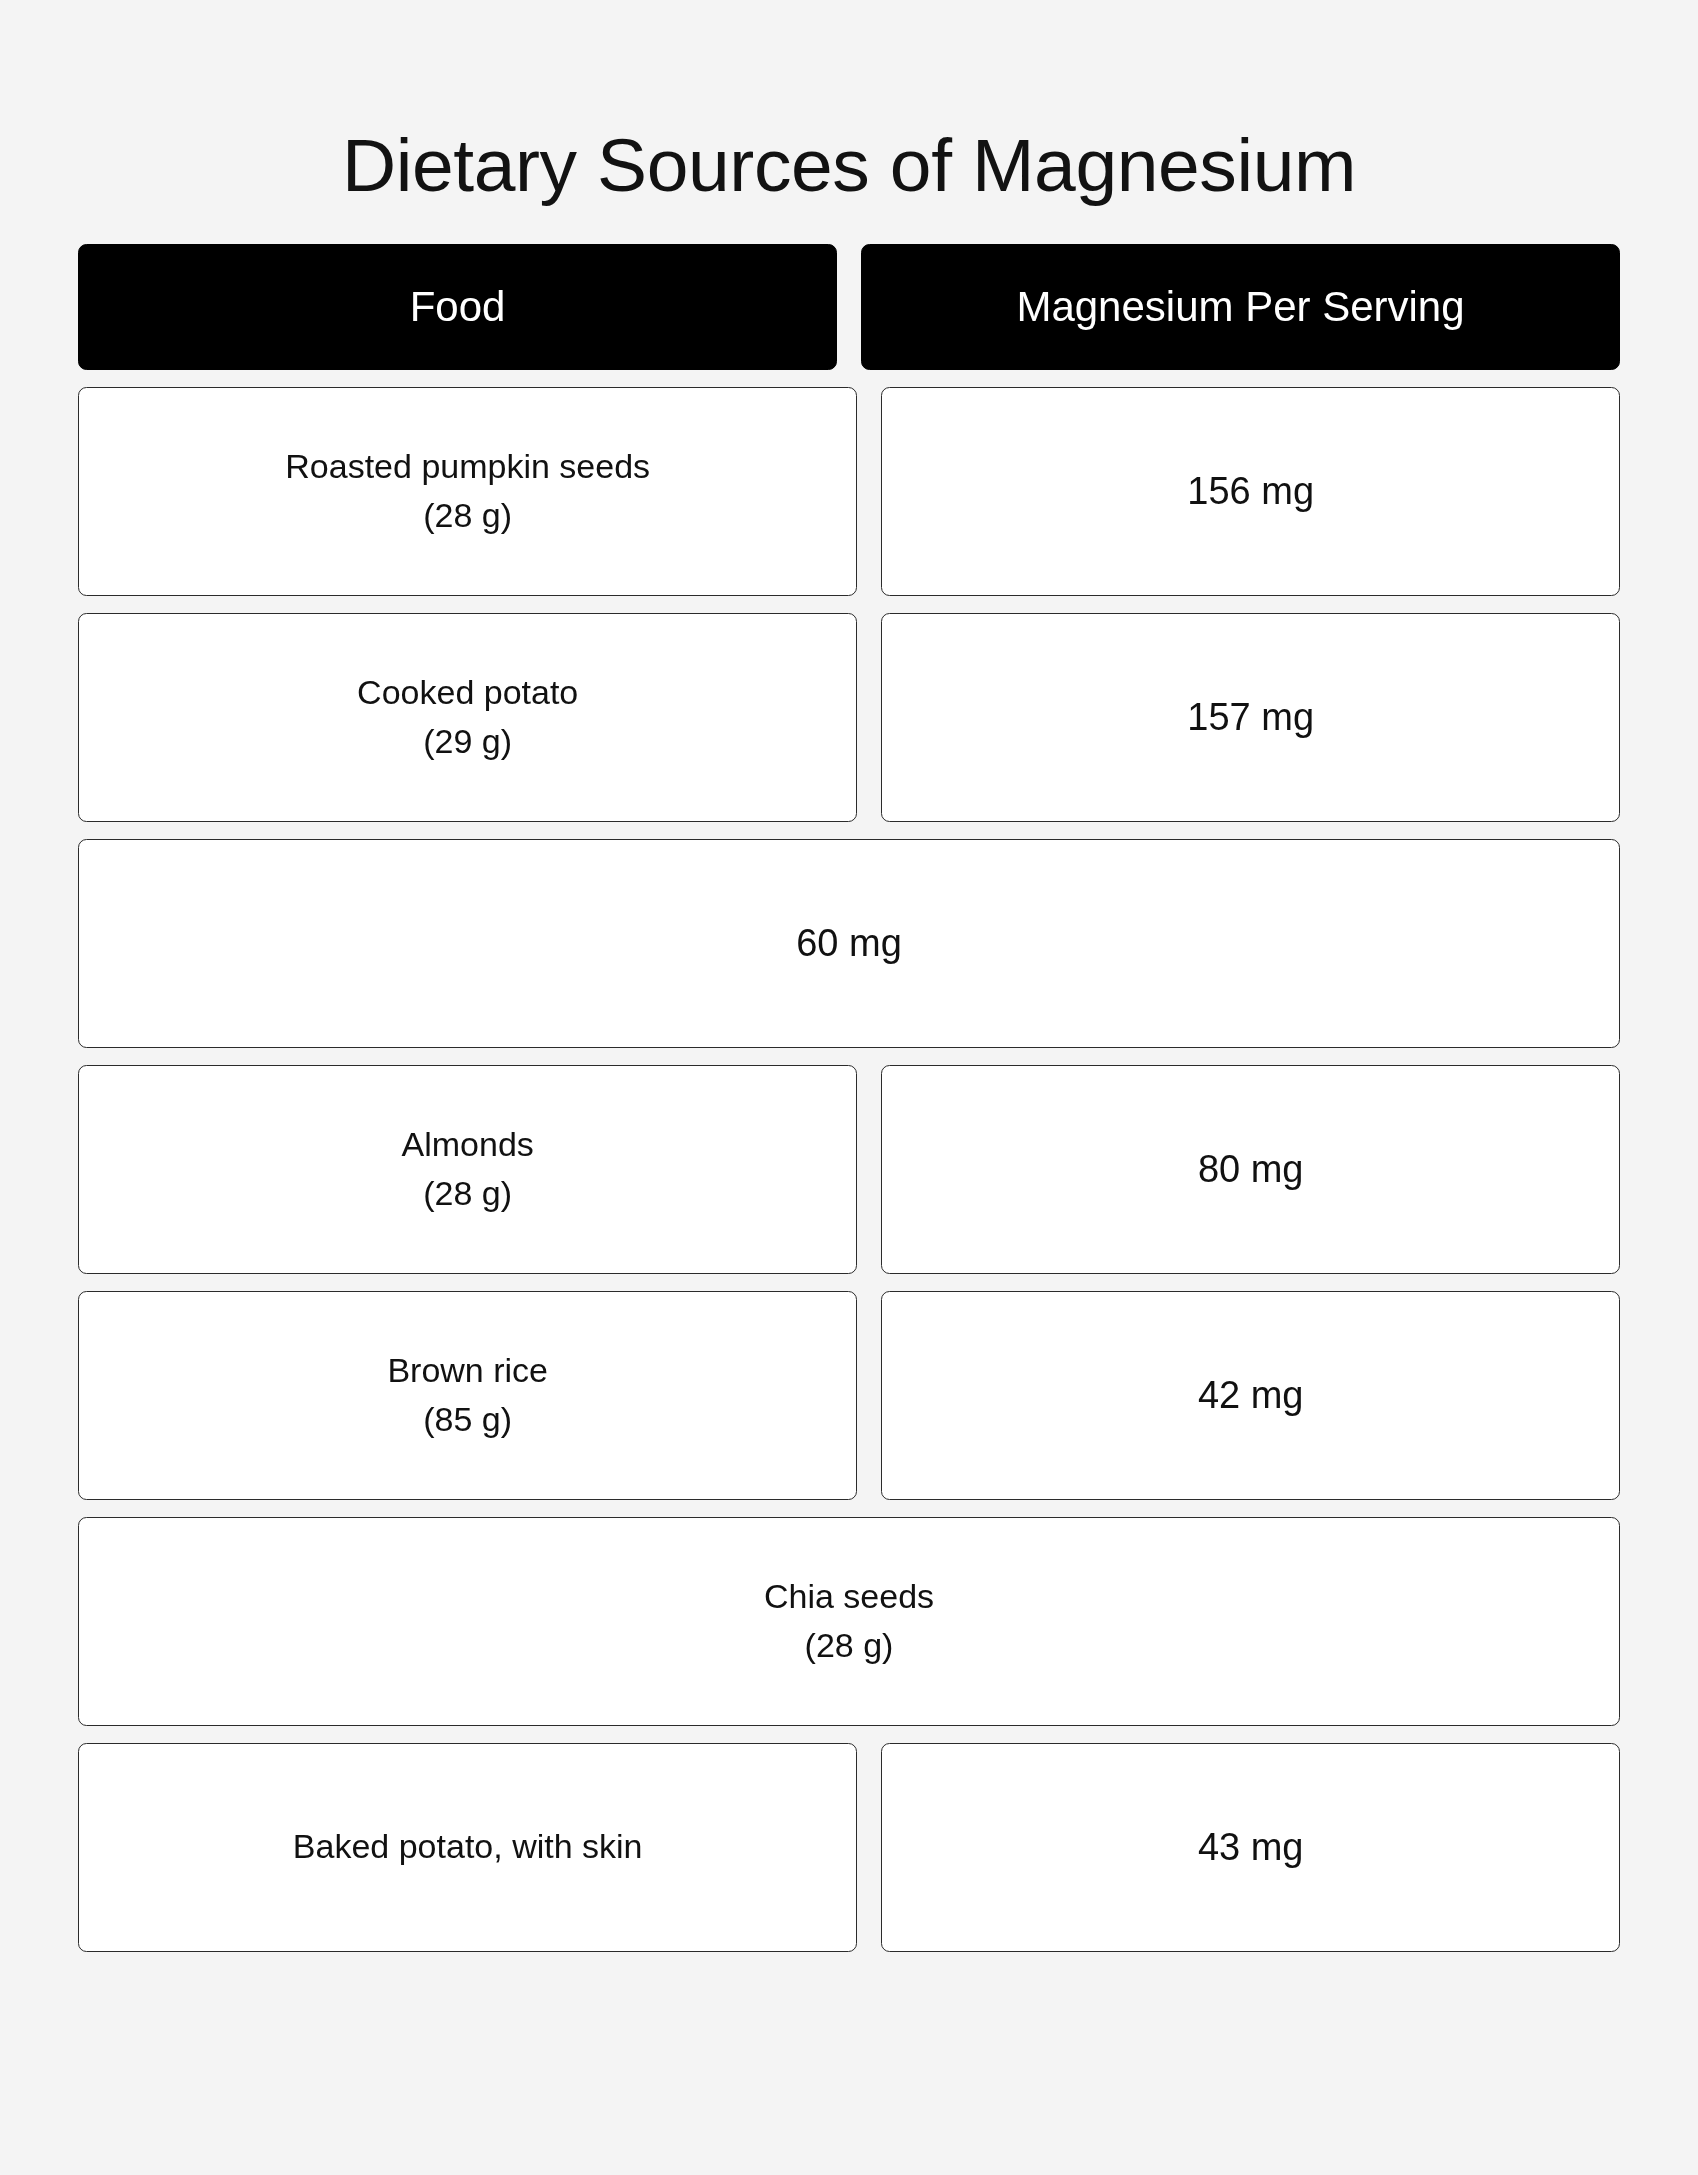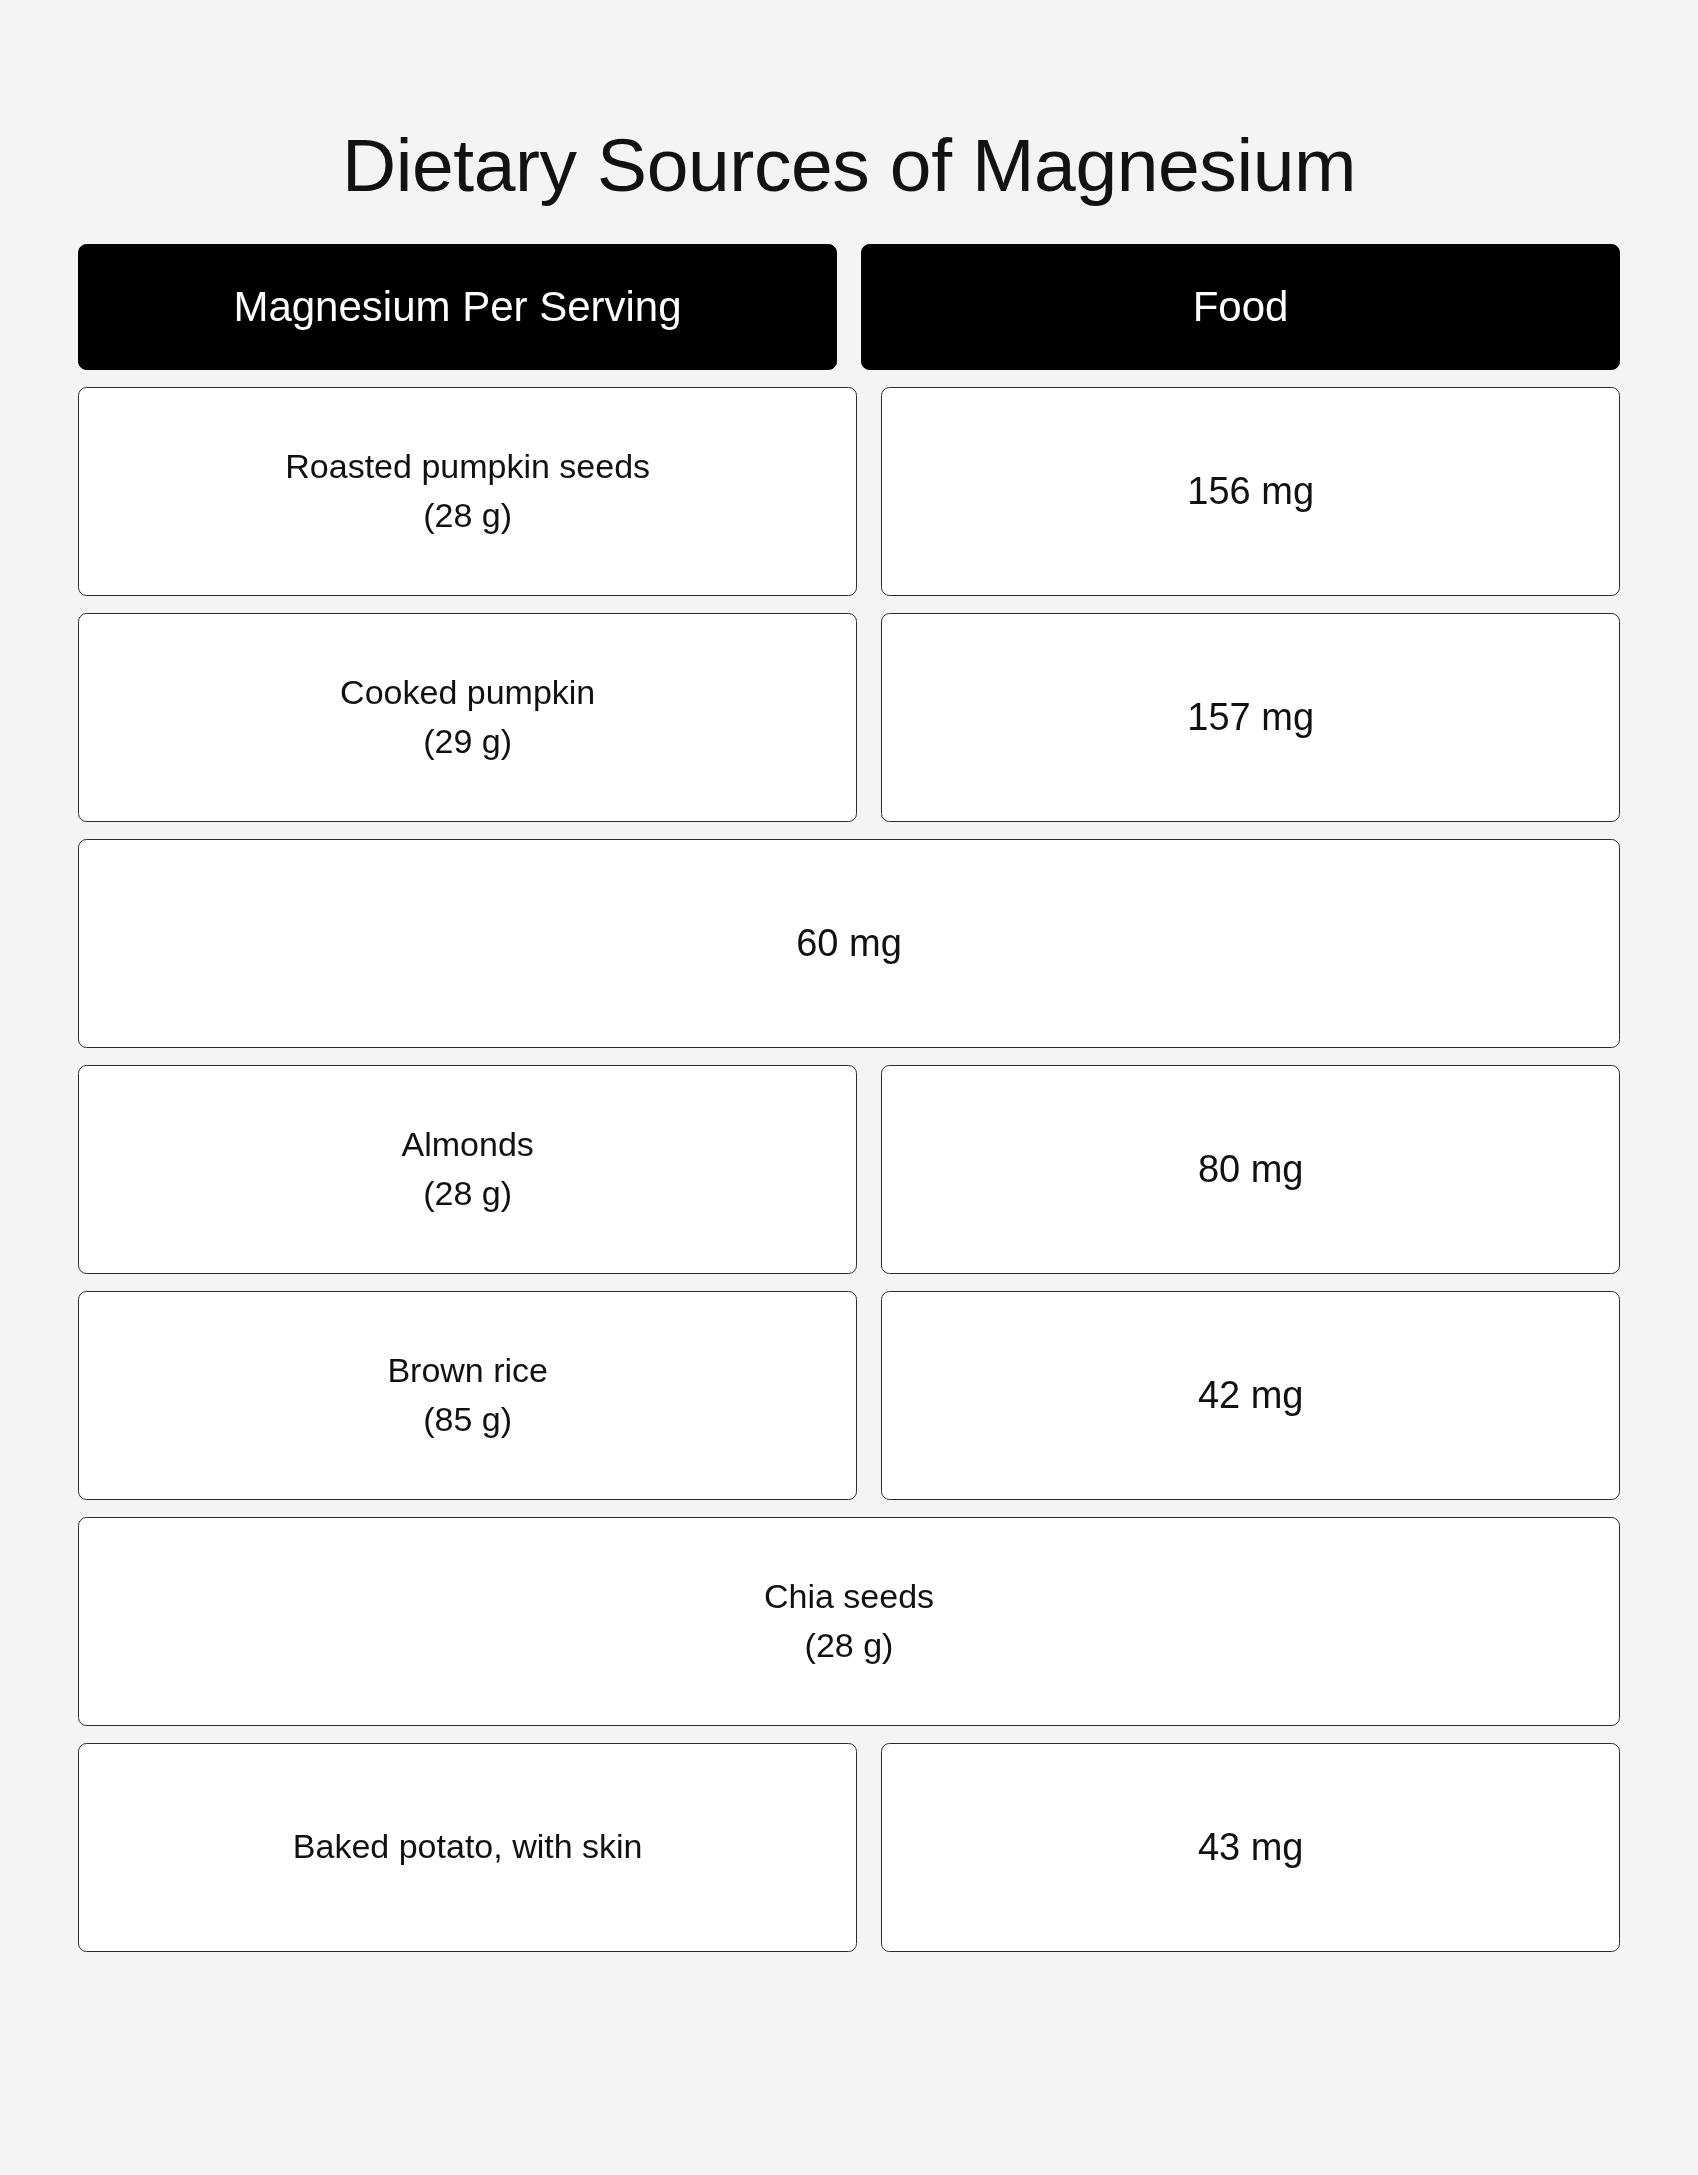--- a/index.html
+++ b/index.html
@@ -78,38 +78,38 @@
 </head>
 <body>
 
 <div class="page">
 
   <h1 class="title">Dietary Sources of Magnesium</h1>
 
   <div class="table">
 
     <div class="row header-row">
+      <div class="cell">Food</div>
       <div class="cell">Magnesium Per Serving</div>
-      <div class="cell">Food</div>
     </div>
 
     <div class="row body-row">
       <div class="cell food-cell">
         <span>
           <span>Roasted pumpkin seeds</span>
           <span class="food-line2">(28 g)</span>
         </span>
       </div>
       <div class="cell value-cell">156 mg</div>
     </div>
 
     <div class="row body-row">
       <div class="cell food-cell">
         <span>
-          <span>Cooked pumpkin</span>
+          <span>Cooked potato</span>
           <span class="food-line2">(29 g)</span>
         </span>
       </div>
       <div class="cell value-cell">157 mg</div>
     </div>
 
     <div class="row body-row">
       <div class="cell value-cell">60 mg</div>
     </div>
 

